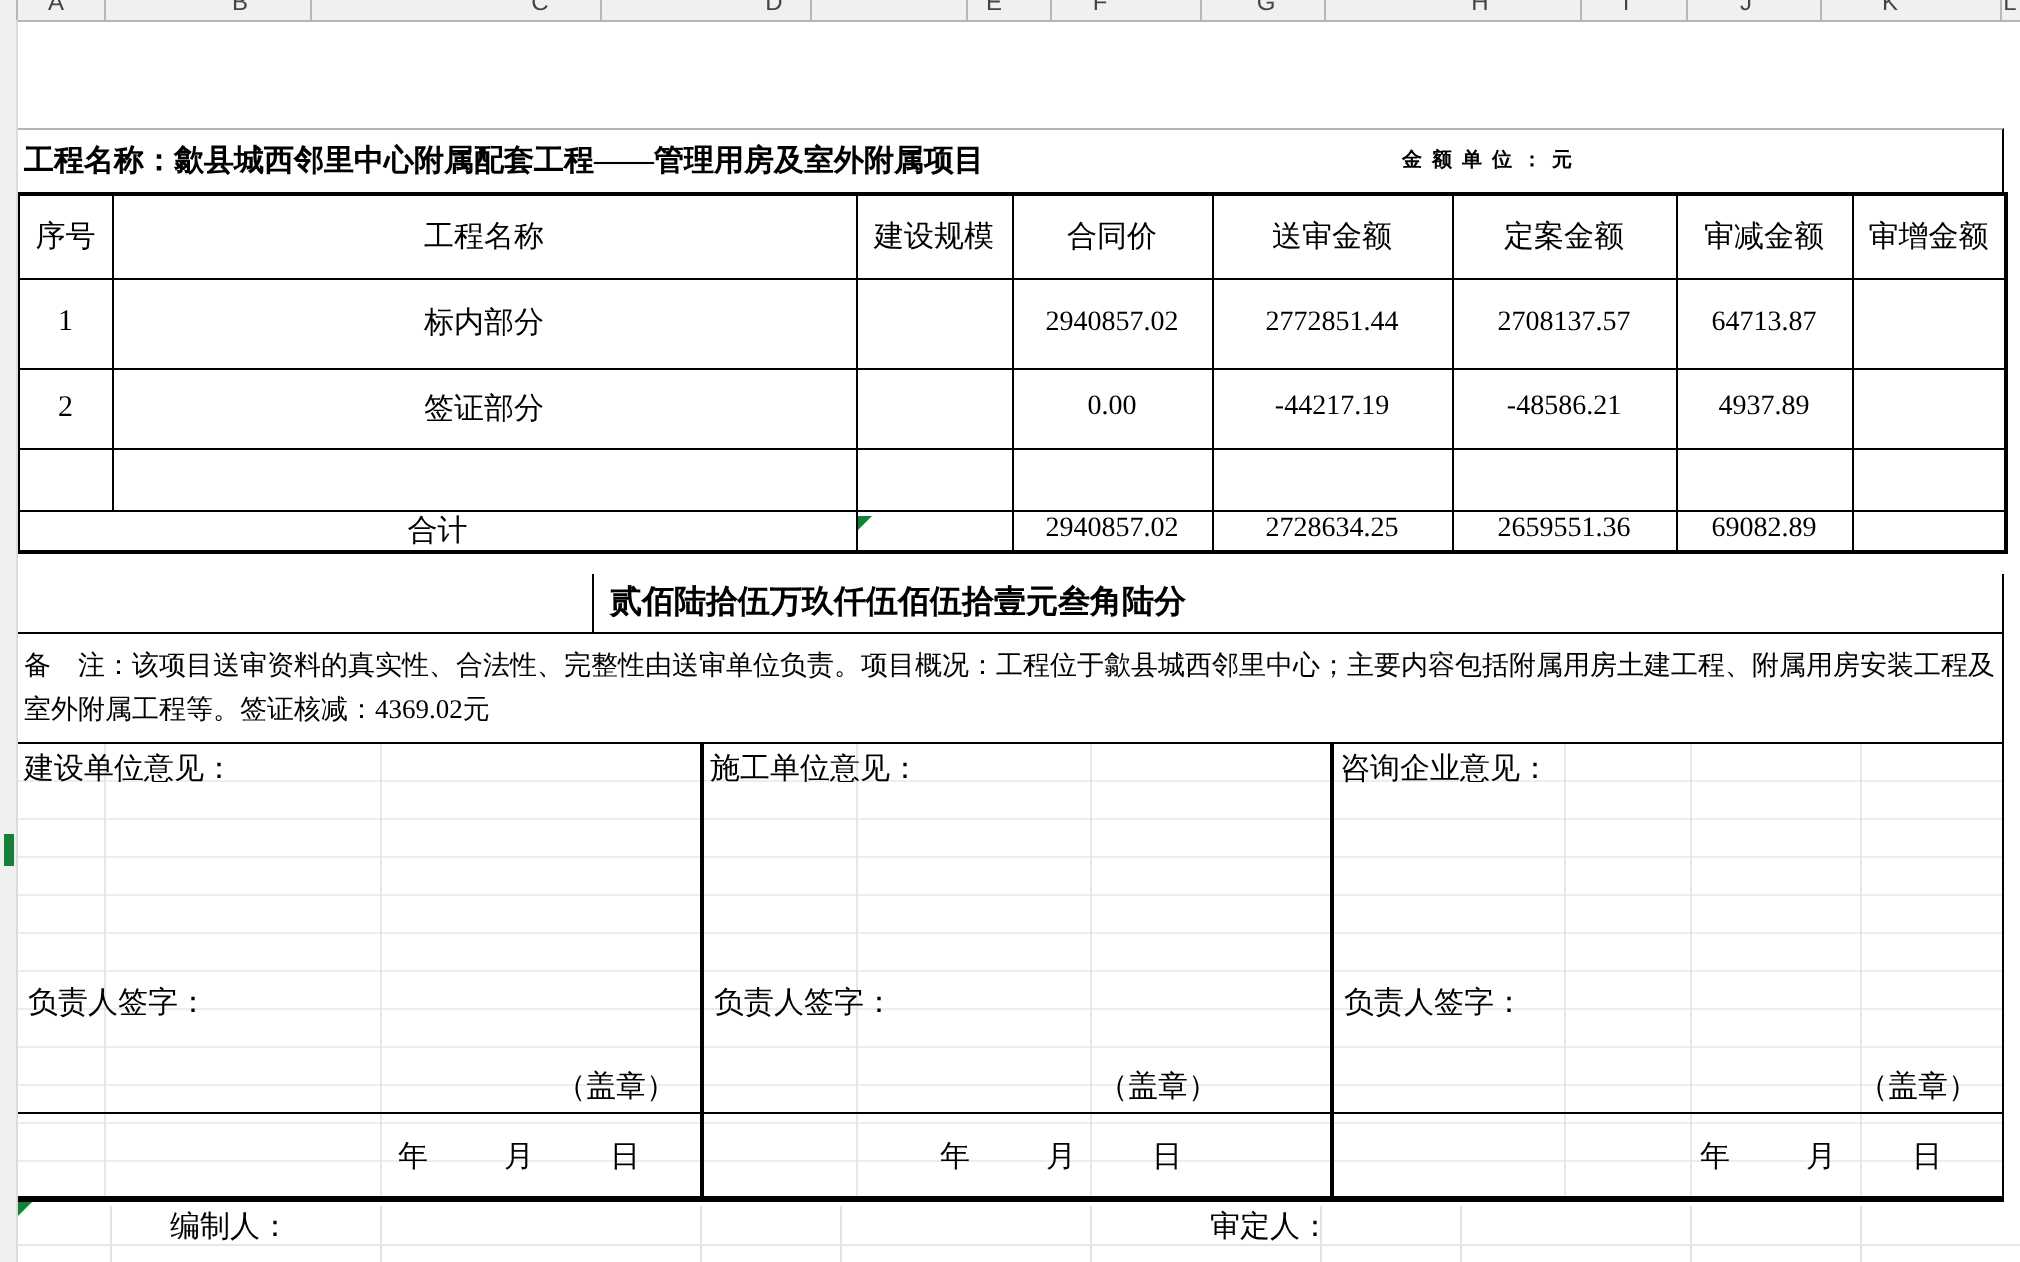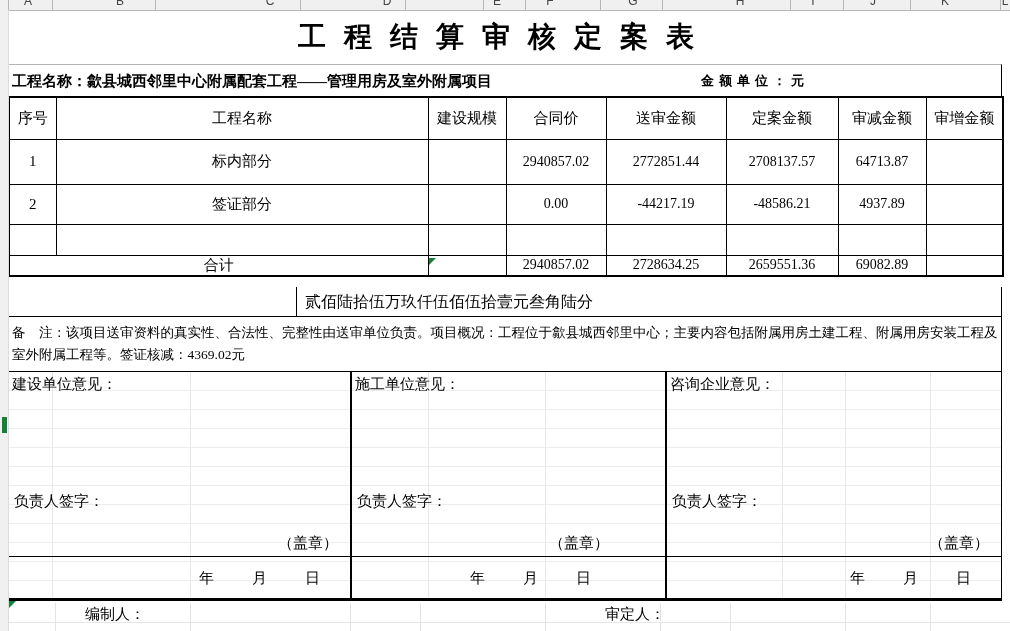--- a/index.html
+++ b/index.html
@@ -15,33 +15,33 @@
             border-right:1px solid #dcdcdc;z-index:4;}
   .row-flag{position:absolute;left:2px;top:417px;width:5px;height:16px;background:#168039;z-index:6;}
   .flag-tri{position:absolute;width:0;height:0;border-top:7px solid #168039;
             border-right:7px solid transparent;z-index:6;}
   
   .title{position:absolute;left:0;right:0;top:16px;height:44px;line-height:42px;text-align:center;
          font-size:28px;font-weight:bold;letter-spacing:18px;z-index:2;}
   .namerow{position:absolute;left:8px;top:64px;width:992px;height:32px;border-top:1px solid #b5b5b5;
            border-left:1px solid #000;border-right:1px solid #000;z-index:2;text-decoration:underline;}
   .namerow .proj{position:absolute;left:3px;top:0;line-height:32px;font-size:15px;font-weight:bold;}
-  .namerow .unit{position:absolute;left:692px;top:0;line-height:32px;font-size:13px;font-weight:bold;letter-spacing:5px;}
+  .namerow .unit{position:absolute;left:692px;top:0;line-height:32px;font-size:10px;font-weight:bold;letter-spacing:5px;}
   
   table.main{position:absolute;left:8px;top:96px;width:994px;border-collapse:collapse;
              table-layout:fixed;border:2px solid #000;z-index:2;background:#fff;}
   table.main td{border:1px solid #000;text-align:center;padding:0;overflow:hidden;font-size:15px;}
   table.main td.num{font-size:14px;}
   
   .costrow{position:absolute;left:8px;top:287px;width:992px;height:29px;border-left:1px solid #000;
            border-right:1px solid #000;border-bottom:1px solid #000;z-index:2;background:#fff;}
   .costrow .lbl{position:absolute;left:0;top:0;width:287px;height:100%;line-height:29px;
            text-align:center;font-size:15px;}
   .costrow .div{position:absolute;left:287px;top:0;width:1px;height:100%;background:#000;}
-  .costrow .val{position:absolute;left:296px;top:0;right:4px;line-height:29px;font-size:16px;font-weight:normal;}
+  .costrow .val{position:absolute;left:296px;top:0;right:4px;line-height:29px;font-size:16px;font-weight:bold;}
   
   .remark{position:absolute;left:8px;top:317px;width:992px;height:54px;border-left:1px solid #000;
           border-right:1px solid #000;border-bottom:1px solid #000;z-index:2;background:#fff;}
   .remark .txt{position:absolute;left:3px;right:3px;top:5px;font-size:13.5px;line-height:22px;}
   
   .opwrap{position:absolute;left:8px;top:372px;width:992px;height:226px;border-left:1px solid #000;
           border-right:1px solid #000;border-bottom:3px solid #000;z-index:2;
           background:repeating-linear-gradient(180deg,transparent 0,transparent 18px,#ededed 18px,#ededed 19px) #fff;}
   .opwrap .blkdiv{position:absolute;top:0;bottom:0;width:2px;background:#000;z-index:2;}
   .opwrap .signline{position:absolute;left:0;right:0;top:184px;height:1px;background:#000;z-index:2;}
@@ -86,21 +86,20 @@
     <i class="tick" style="left:662px"></i>
     <i class="tick" style="left:790px"></i>
     <i class="tick" style="left:843px"></i>
     <i class="tick" style="left:910px"></i>
     <i class="tick" style="left:1000px"></i>
   </div>
 
   <div class="rowstrip"></div>
   <div class="row-flag"></div>
 
-  <div class="title">工程结算审核定案表</div>
 
   <div class="namerow">
     <div class="proj">工程名称：歙县城西邻里中心附属配套工程——管理用房及室外附属项目</div>
     <div class="unit">金额单位：元</div>
   </div>
 
   <table class="main">
     <colgroup>
       <col style="width:47px">
         <col style="width:372px">

